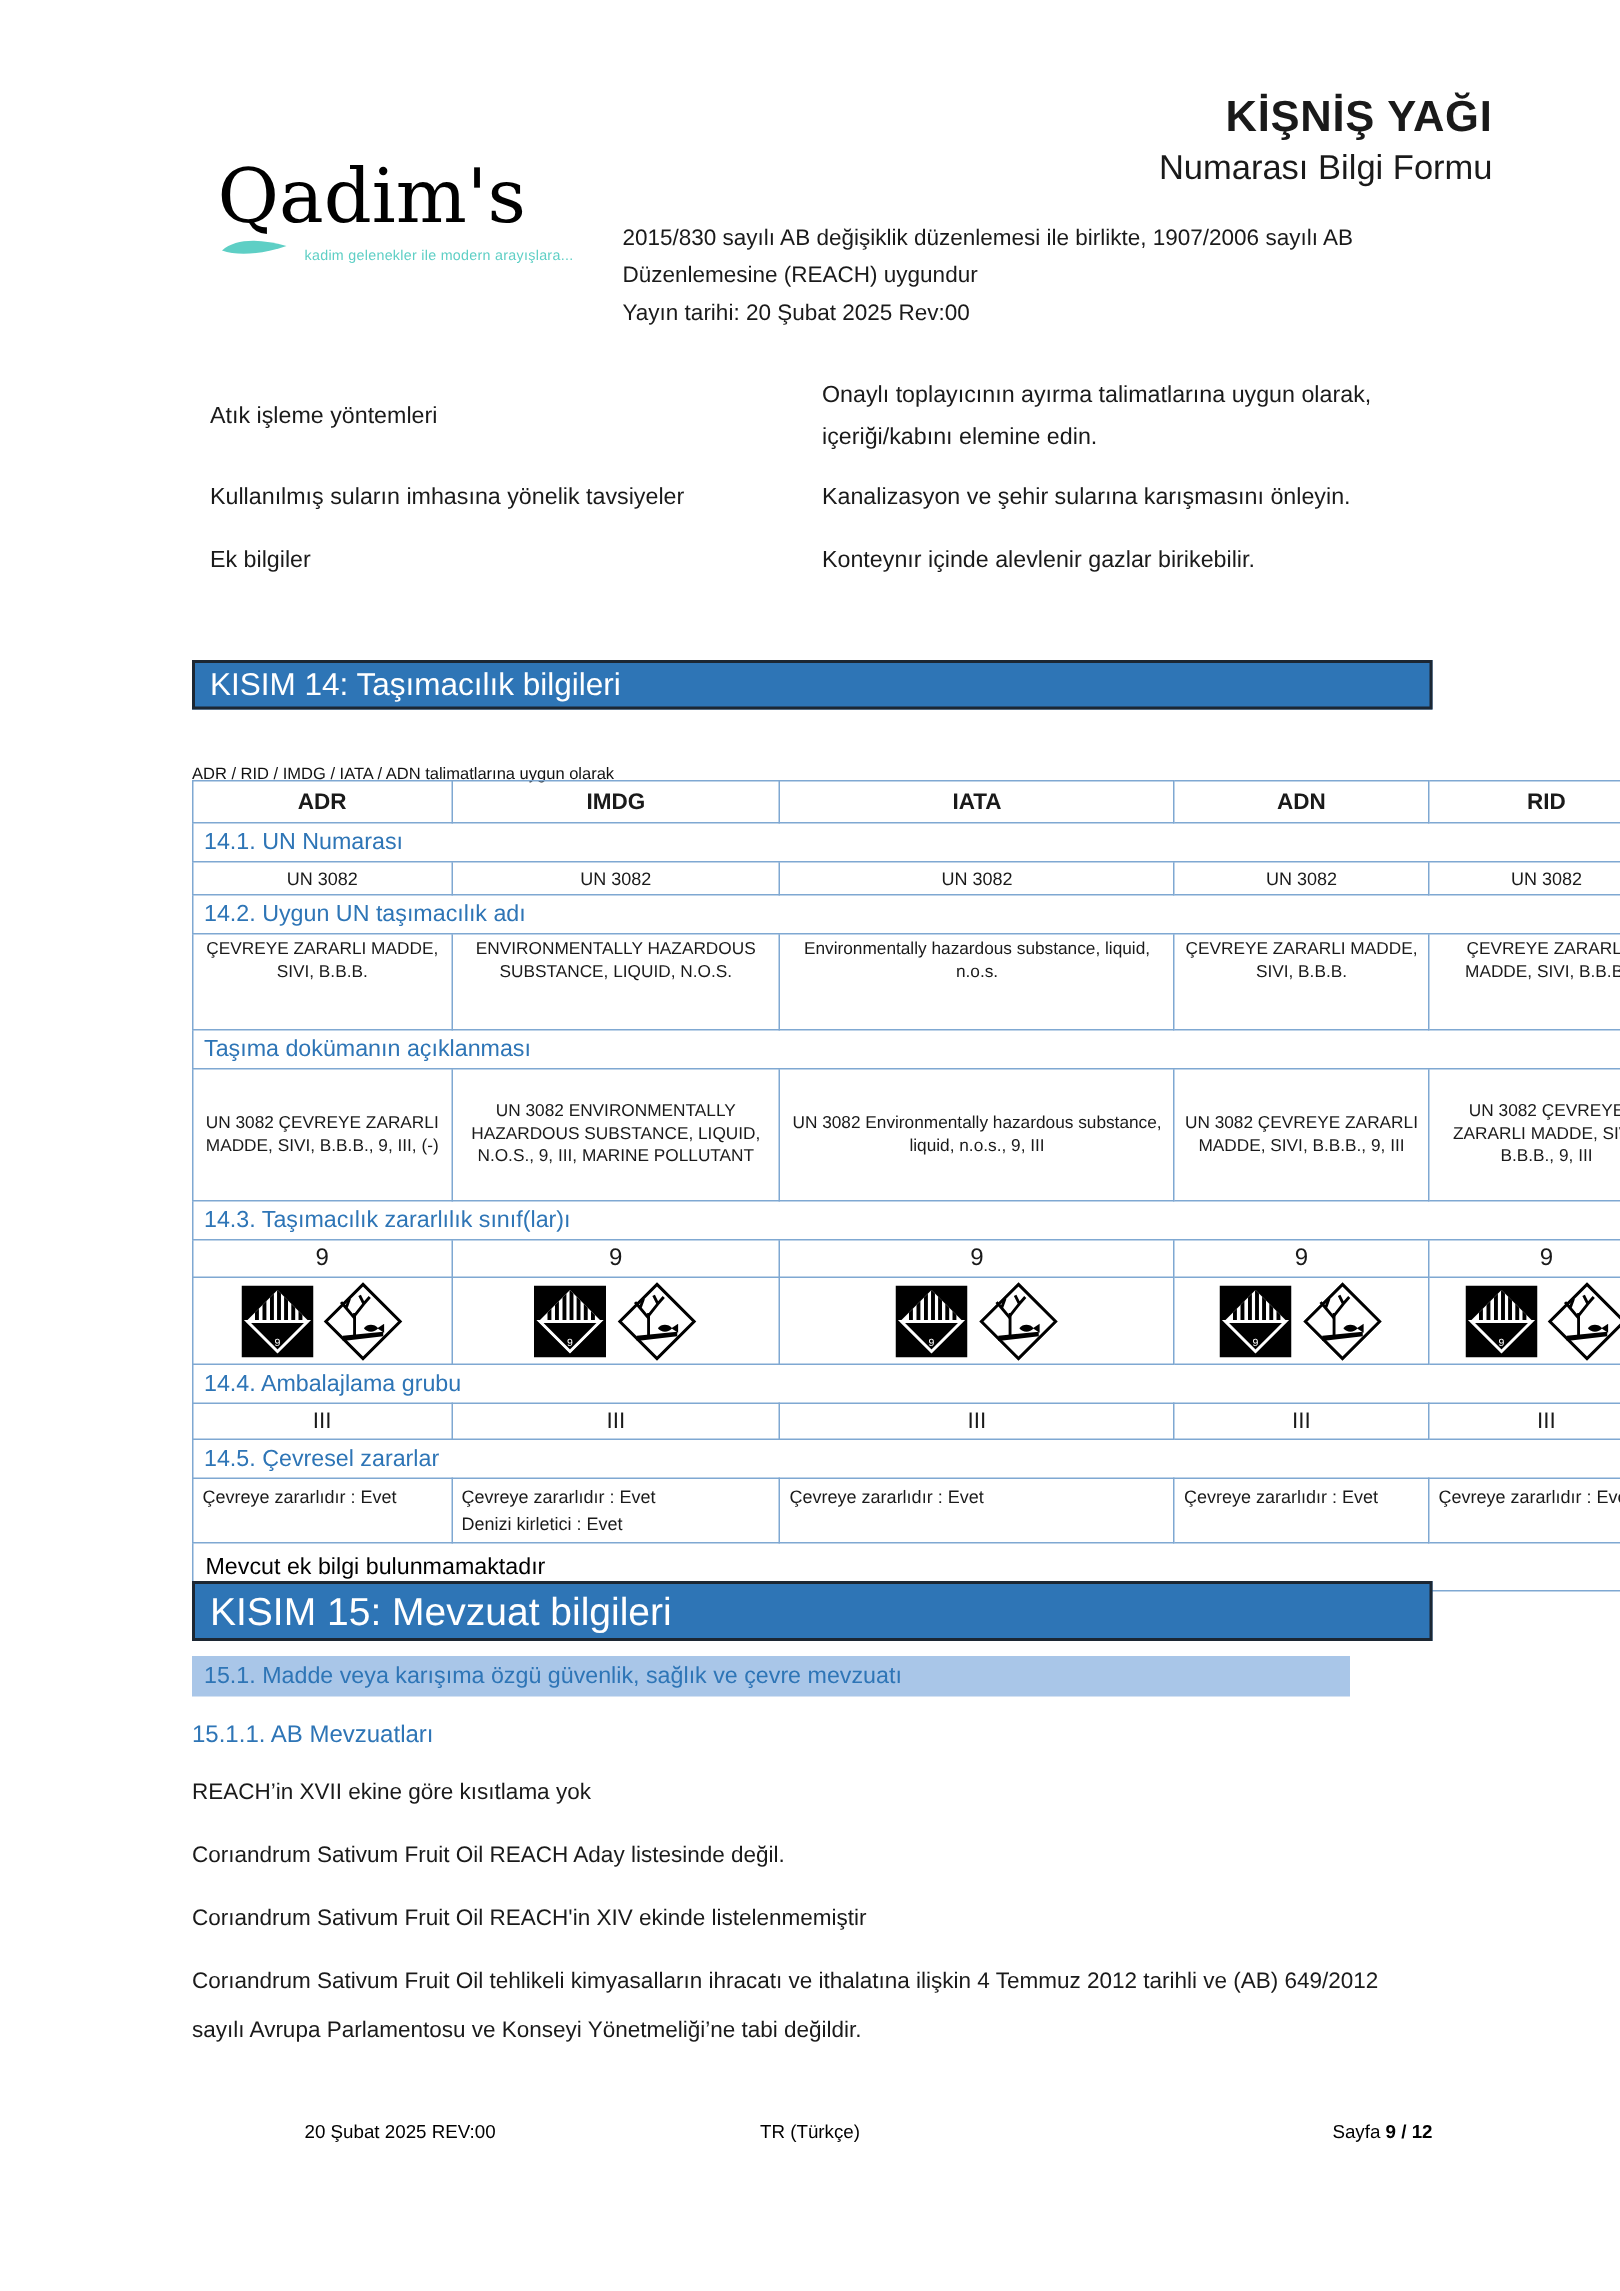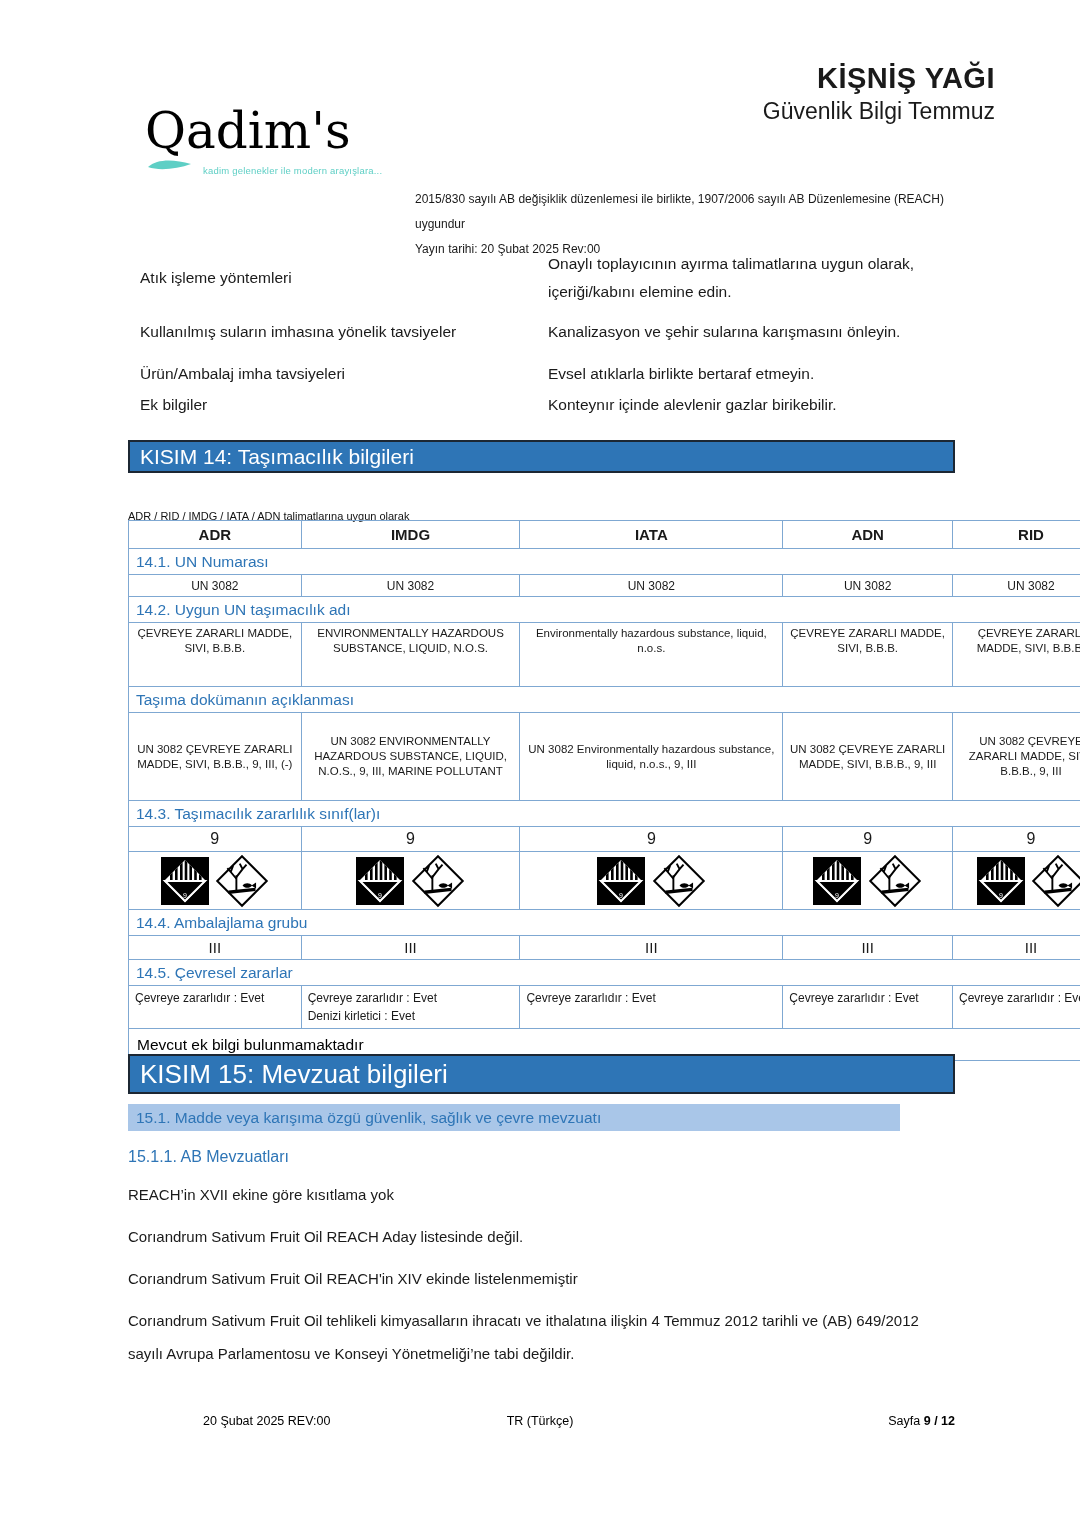--- a/index.html
+++ b/index.html
@@ -10,21 +10,21 @@
   
   .doc-title { position:absolute; top:62px; right:85px; text-align:right; }
   .doc-title .product { font-size:29px; font-weight:bold; letter-spacing:.5px; }
   .doc-title .doctype { font-size:23px; margin-top:3px; }
 
   .logo { position:absolute; left:145px; top:106px; width:250px; }
   .logo .brand { font-family:"DejaVu Serif", serif; font-size:50px; color:#000000; line-height:1; }
   .logo .wave { position:absolute; left:2px; top:52px; }
   .logo .tagline { font-size:9.5px; color:#5ECFC5; margin-top:9px; margin-left:58px; letter-spacing:.2px; }
 
-  .header-info { position:absolute; left:415px; top:146px; width:565px; font-size:12px; line-height:25px;margin-top:41px; }
+  .header-info { position:absolute; left:415px; top:146px; width:565px; font-size:15px; line-height:25px; }
   .header-info div { margin:0; }
 
   
   .waste { position:absolute; left:140px; top:250px; width:800px; font-size:15.5px; }
   .waste-row { display:flex; align-items:center; }
   .waste-row .wlabel { width:408px; flex:none; }
   .waste-row .wvalue { flex:1; line-height:28px; }
   .waste-row.tall { min-height:52px; }
   .waste-row.short { min-height:31px; }
 
@@ -100,21 +100,21 @@
       <path d="M24.5,28 C26.5,25.3 30.8,25.3 33,28 C30.8,30.7 26.5,30.7 24.5,28 Z" fill="#000"></path>
       <polygon points="32.5,28 36.5,25.3 36.5,30.7" fill="#000"></polygon>
     </g>
   </defs>
 </svg>
 
 <div class="page">
 
   <div class="doc-title">
     <div class="product">KİŞNİŞ YAĞI</div>
-    <div class="doctype">Güvenlik Bilgi Temmuz</div>
+    <div class="doctype">Numarası Bilgi Formu</div>
   </div>
 
   <div class="logo">
     <div class="brand">Qadim's</div>
     <svg class="wave" width="52" height="14" viewBox="0 0 52 14">
       <path d="M1,9 C10,1 26,1 44,6 C30,11 12,13 1,9 Z" fill="#5ECFC5"></path>
     </svg>
     <div class="tagline">kadim gelenekler ile modern arayışlara...</div>
   </div>
 
@@ -124,24 +124,20 @@
   </div>
 
   <div class="waste">
     <div class="waste-row tall">
       <div class="wlabel">Atık işleme yöntemleri</div>
       <div class="wvalue">Onaylı toplayıcının ayırma talimatlarına uygun olarak, içeriği/kabını elemine edin.</div>
     </div>
     <div class="waste-row tall">
       <div class="wlabel">Kullanılmış suların imhasına yönelik tavsiyeler</div>
       <div class="wvalue">Kanalizasyon ve şehir sularına karışmasını önleyin.</div>
-    </div>
-    <div class="waste-row short">
-      <div class="wlabel">Ürün/Ambalaj imha tavsiyeleri</div>
-      <div class="wvalue">Evsel atıklarla birlikte bertaraf etmeyin.</div>
     </div>
     <div class="waste-row short">
       <div class="wlabel">Ek bilgiler</div>
       <div class="wvalue">Konteynır içinde alevlenir gazlar birikebilir.</div>
     </div>
   </div>
 
   <div class="kisim-bar bar14">
     <span>KISIM 14: Taşımacılık bilgileri</span>
   </div>

